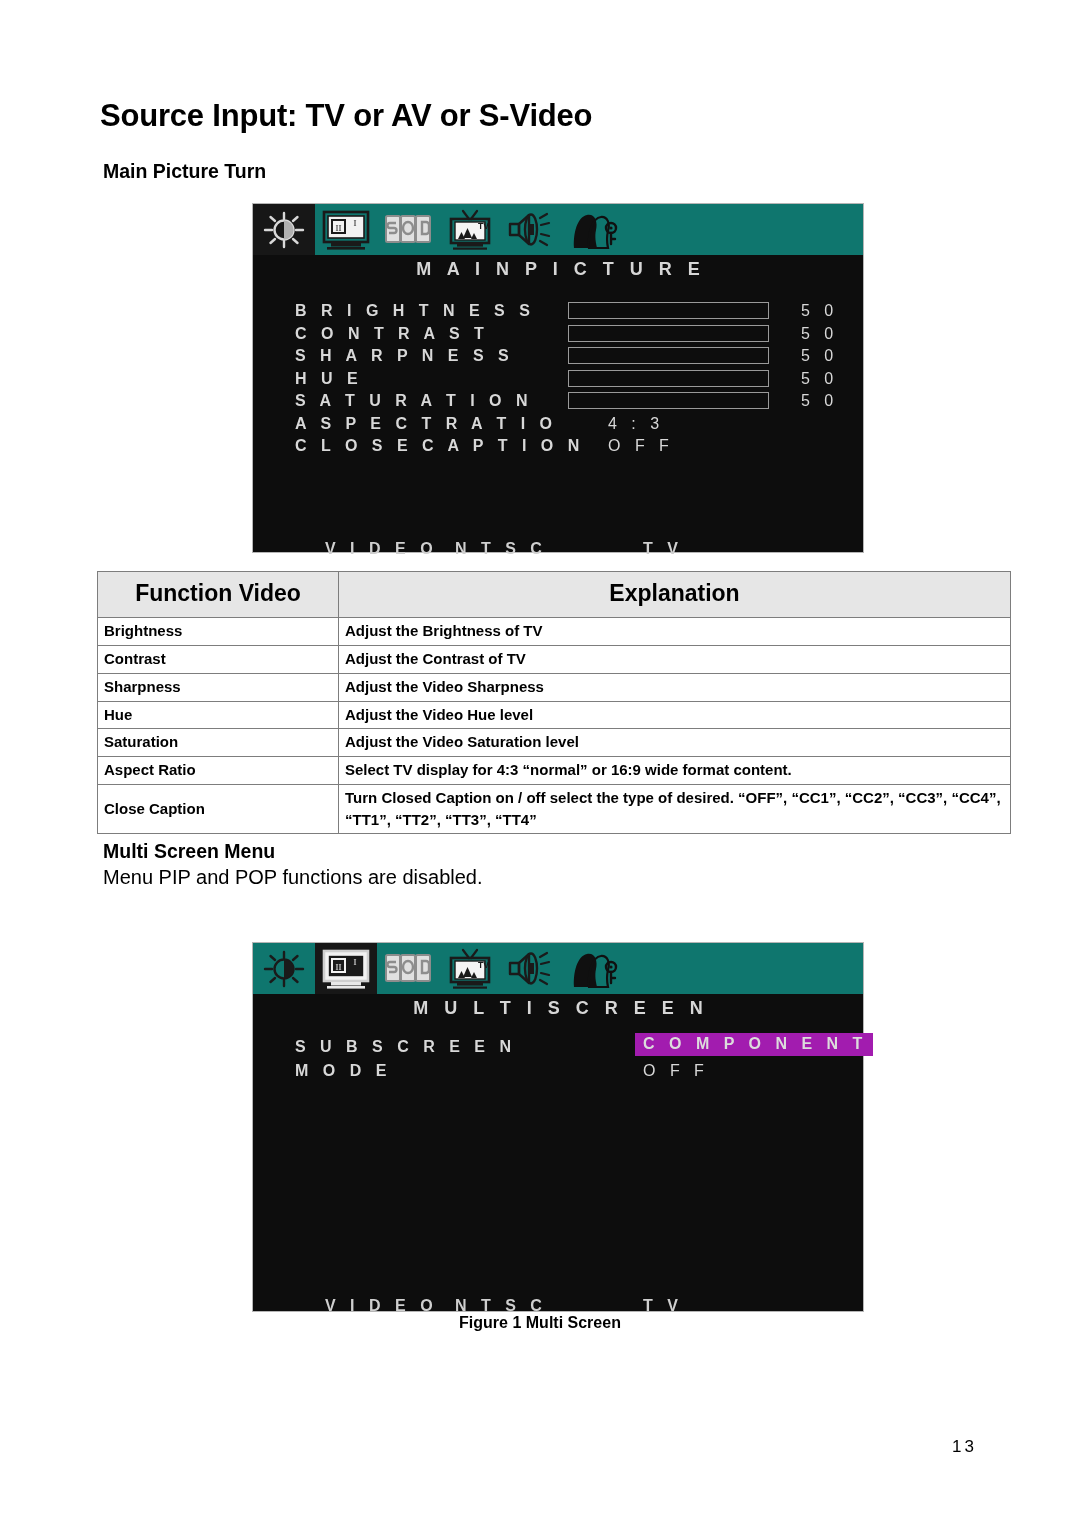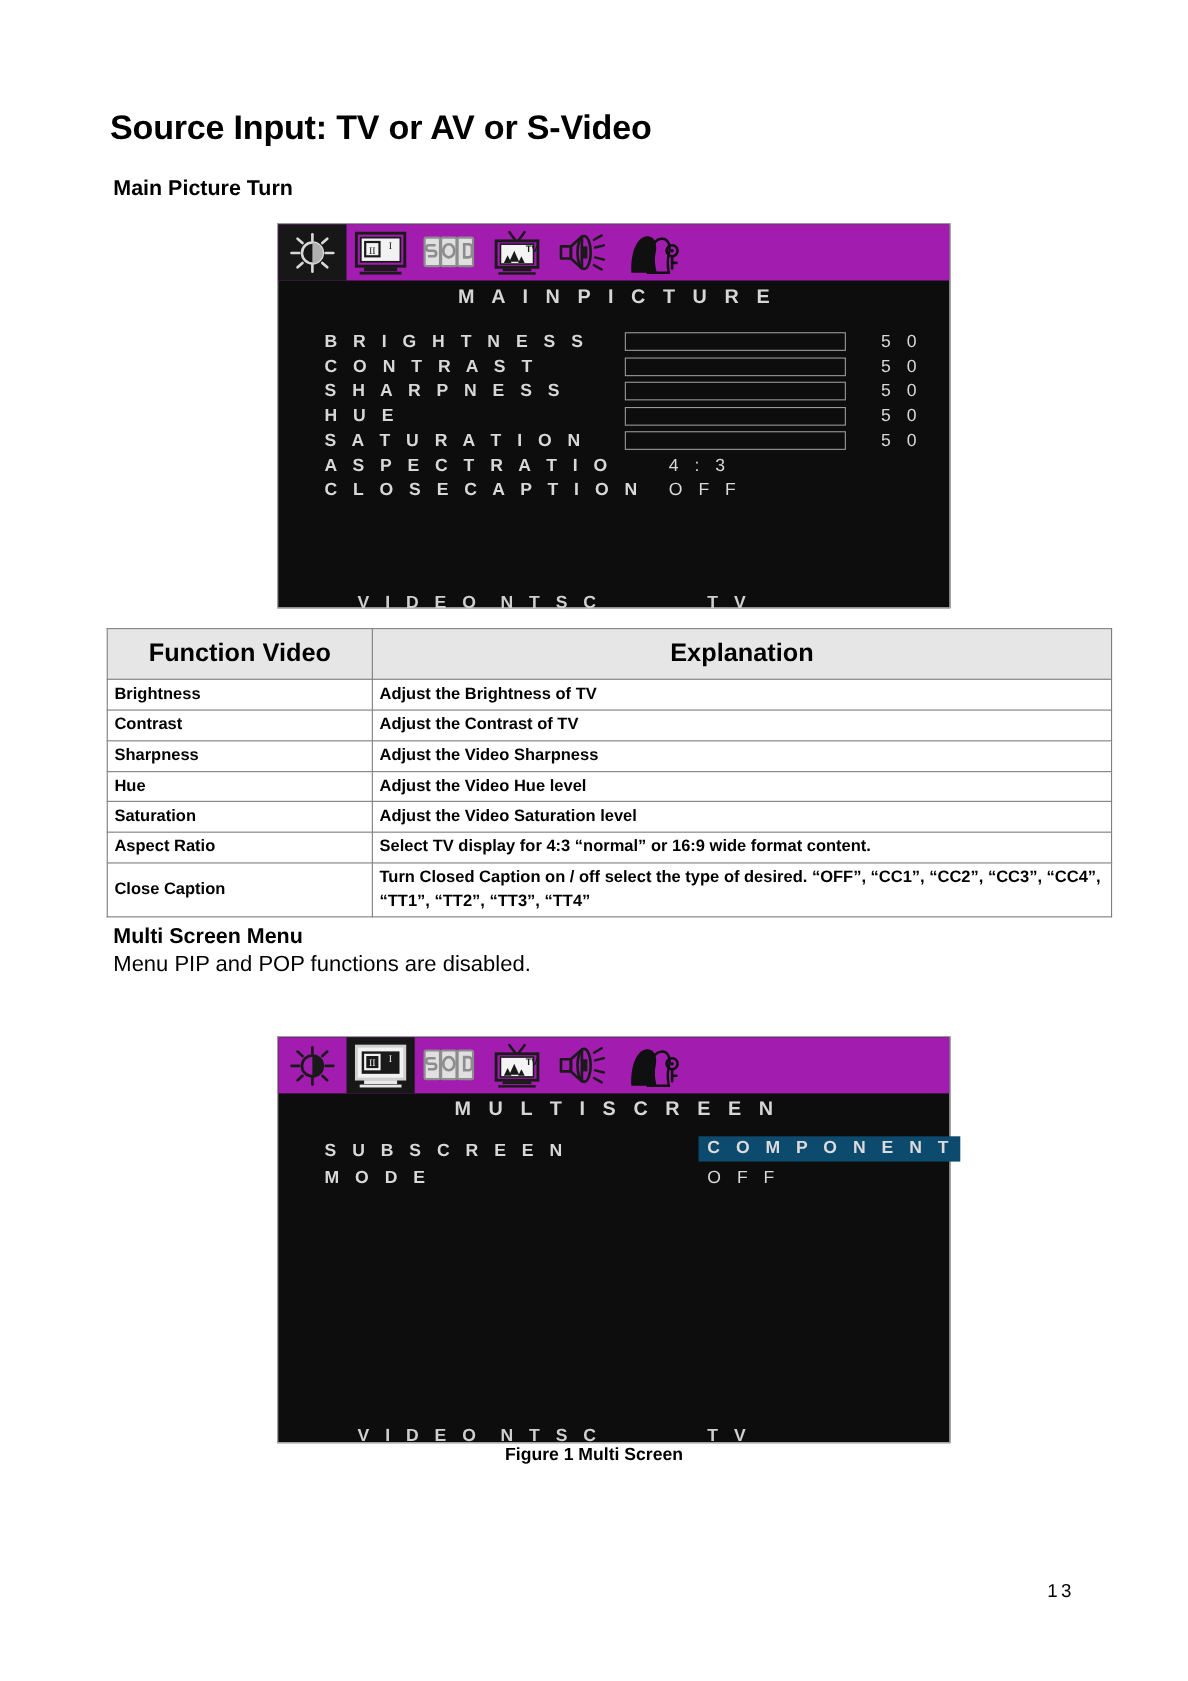--- a/index.html
+++ b/index.html
@@ -60,21 +60,21 @@
     border: 1px solid #b5b5b5;
   }
   #osd-main  { left: 252px; top: 203px;  width: 612px; height: 350px; }
   #osd-multi { left: 252px; top: 942px;  width: 612px; height: 370px; }
 
   .osd-iconbar {
     position: absolute;
     left: 0; top: 0;
     width: 100%;
     height: 51px;
-    background: #a21caf;
+    background: #0f766e;
     display: flex;
     align-items: center;
   }
   .osd-icon {
     width: 62px;
     height: 51px;
     display: flex;
     align-items: center;
     justify-content: center;
     box-sizing: border-box;
@@ -526,21 +526,21 @@
         </svg>
       </div>
 
     </div>
 
     <div class="osd-title">M U L T I   S C R E E N</div>
 
     <div class="osd-rows" id="rows-multi">
       <div class="osd-row">
         <span class="osd-label">S U B   S C R E E N</span>
-        <span class="osd-hl" style="background: #0c4a6e;">C O M P O N E N T</span>
+        <span class="osd-hl" style="background: #a21caf;">C O M P O N E N T</span>
       </div>
       <div class="osd-row">
         <span class="osd-label">M O D E</span>
         <span class="osd-value" style="left:390px;">O F F</span>
       </div>
     </div>
 
     <div class="osd-status" id="status-multi">
       <span class="status-a">V I D E O</span>
       <span class="status-b">N T S C</span>

